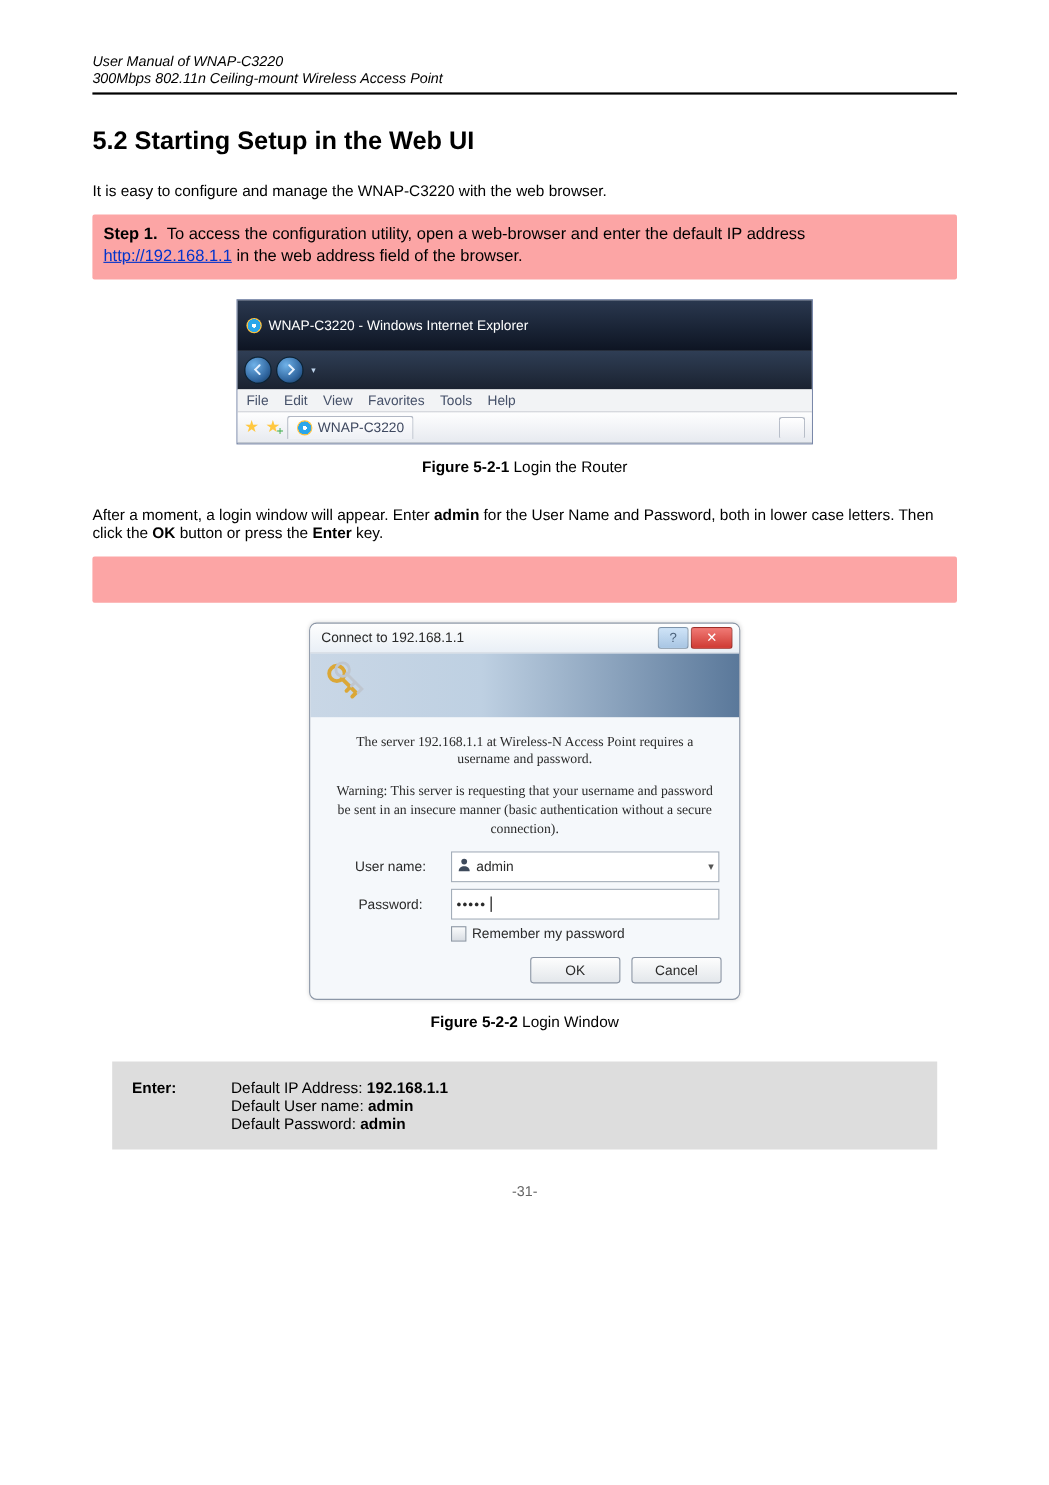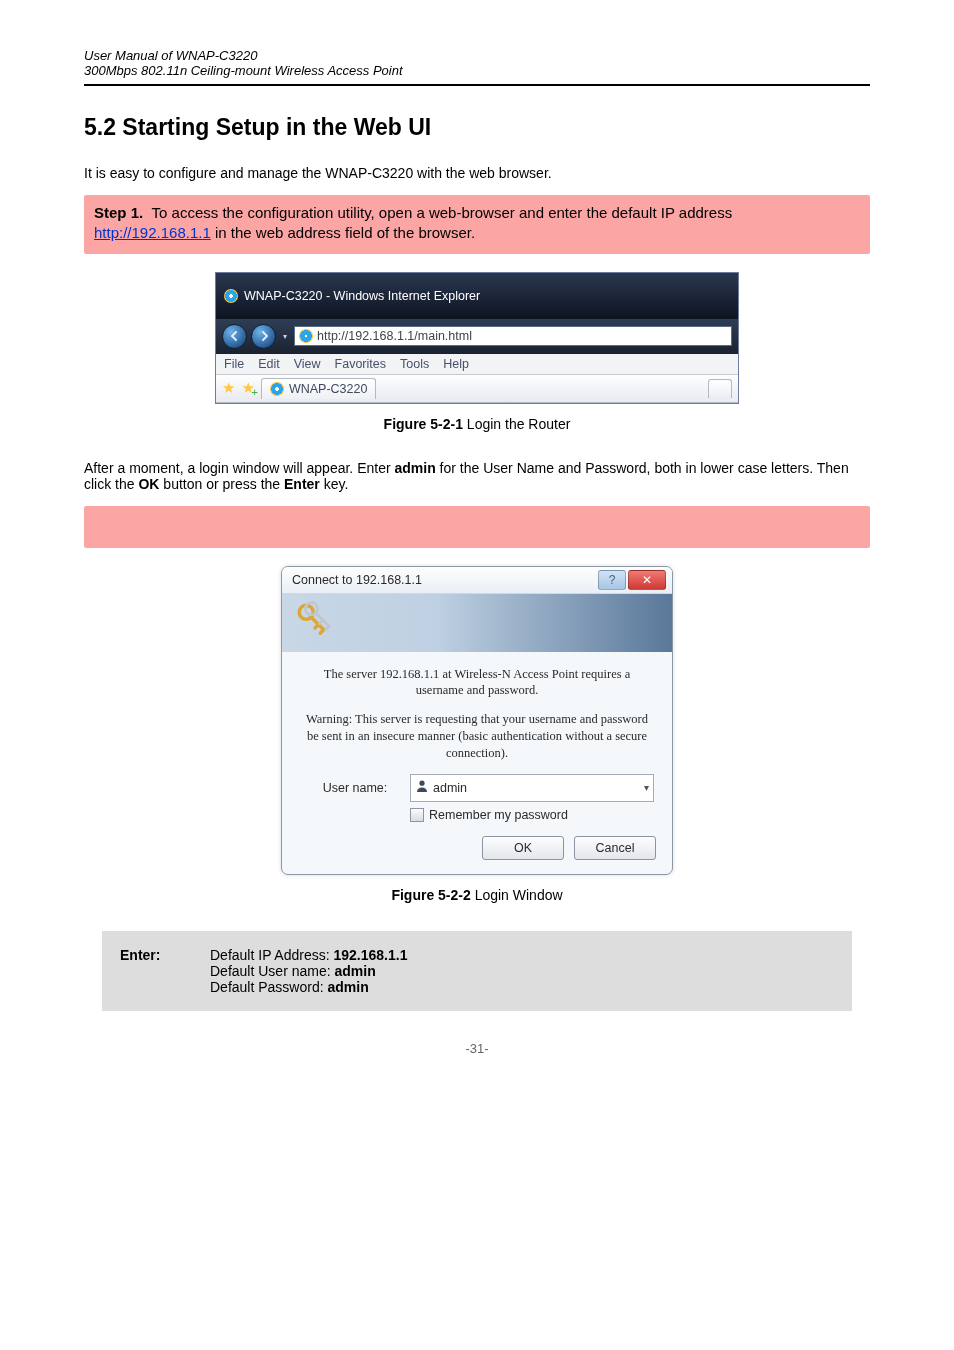--- a/index.html
+++ b/index.html
@@ -288,24 +288,20 @@
           <svg viewBox="0 0 10 10" width="10" height="10">
               <path d="M6 1 L2 5 L6 9" stroke="#e6f2ff" stroke-width="1.8" fill="none" stroke-linecap="round"></path>
             </svg>
         </div>
         <div class="nav-btn" data-name="forward-button">
           <svg viewBox="0 0 10 10" width="10" height="10">
               <path d="M4 1 L8 5 L4 9" stroke="#e6f2ff" stroke-width="1.8" fill="none" stroke-linecap="round"></path>
             </svg>
         </div>
         <div class="nav-drop" data-name="nav-dropdown">▾</div>
-        <div class="url-bar" data-name="url-field">
-          <span class="ie-ico" data-name="url-favicon-icon"></span>
-          <span data-name="url-text">http://192.168.1.1/main.html</span>
-        </div>
       </div>
       <div class="browser-menu" data-name="browser-menu-bar">
         <span data-name="menu-file">File</span>
         <span data-name="menu-edit">Edit</span>
         <span data-name="menu-view">View</span>
         <span data-name="menu-favorites">Favorites</span>
         <span data-name="menu-tools">Tools</span>
         <span data-name="menu-help">Help</span>
       </div>
       <div class="tab-row" data-name="tab-row">
@@ -358,20 +354,27 @@
           <div class="input-wrap combo" data-name="username-field">
             <span class="user-ico" data-name="user-icon">
               <svg viewBox="0 0 14 14">
                   <circle cx="7" cy="4.2" r="2.6" fill="#3e4a5b"></circle>
                   <path d="M2 13c0-3 2.2-4.5 5-4.5s5 1.5 5 4.5" fill="#3e4a5b"></path>
                 </svg>
             </span>
             <span data-name="username-value">admin</span>
           </div>
         </div>
+        <div class="form-row">
+          <label data-name="password-label">Password:</label>
+          <div class="input-wrap" data-name="password-field">
+            <span data-name="password-value" style="letter-spacing:1px;">•••••</span>
+              <span style="border-left:1px solid #000;height:14px;"></span>
+          </div>
+        </div>
         <div class="chk-row">
           <span class="chk" data-name="remember-checkbox"></span>
           <span data-name="remember-label">Remember my password</span>
         </div>
       </div>
       <div class="dlg-buttons">
         <button data-name="ok-button">OK</button>
         <button data-name="cancel-button">Cancel</button>
       </div>
     </div>

